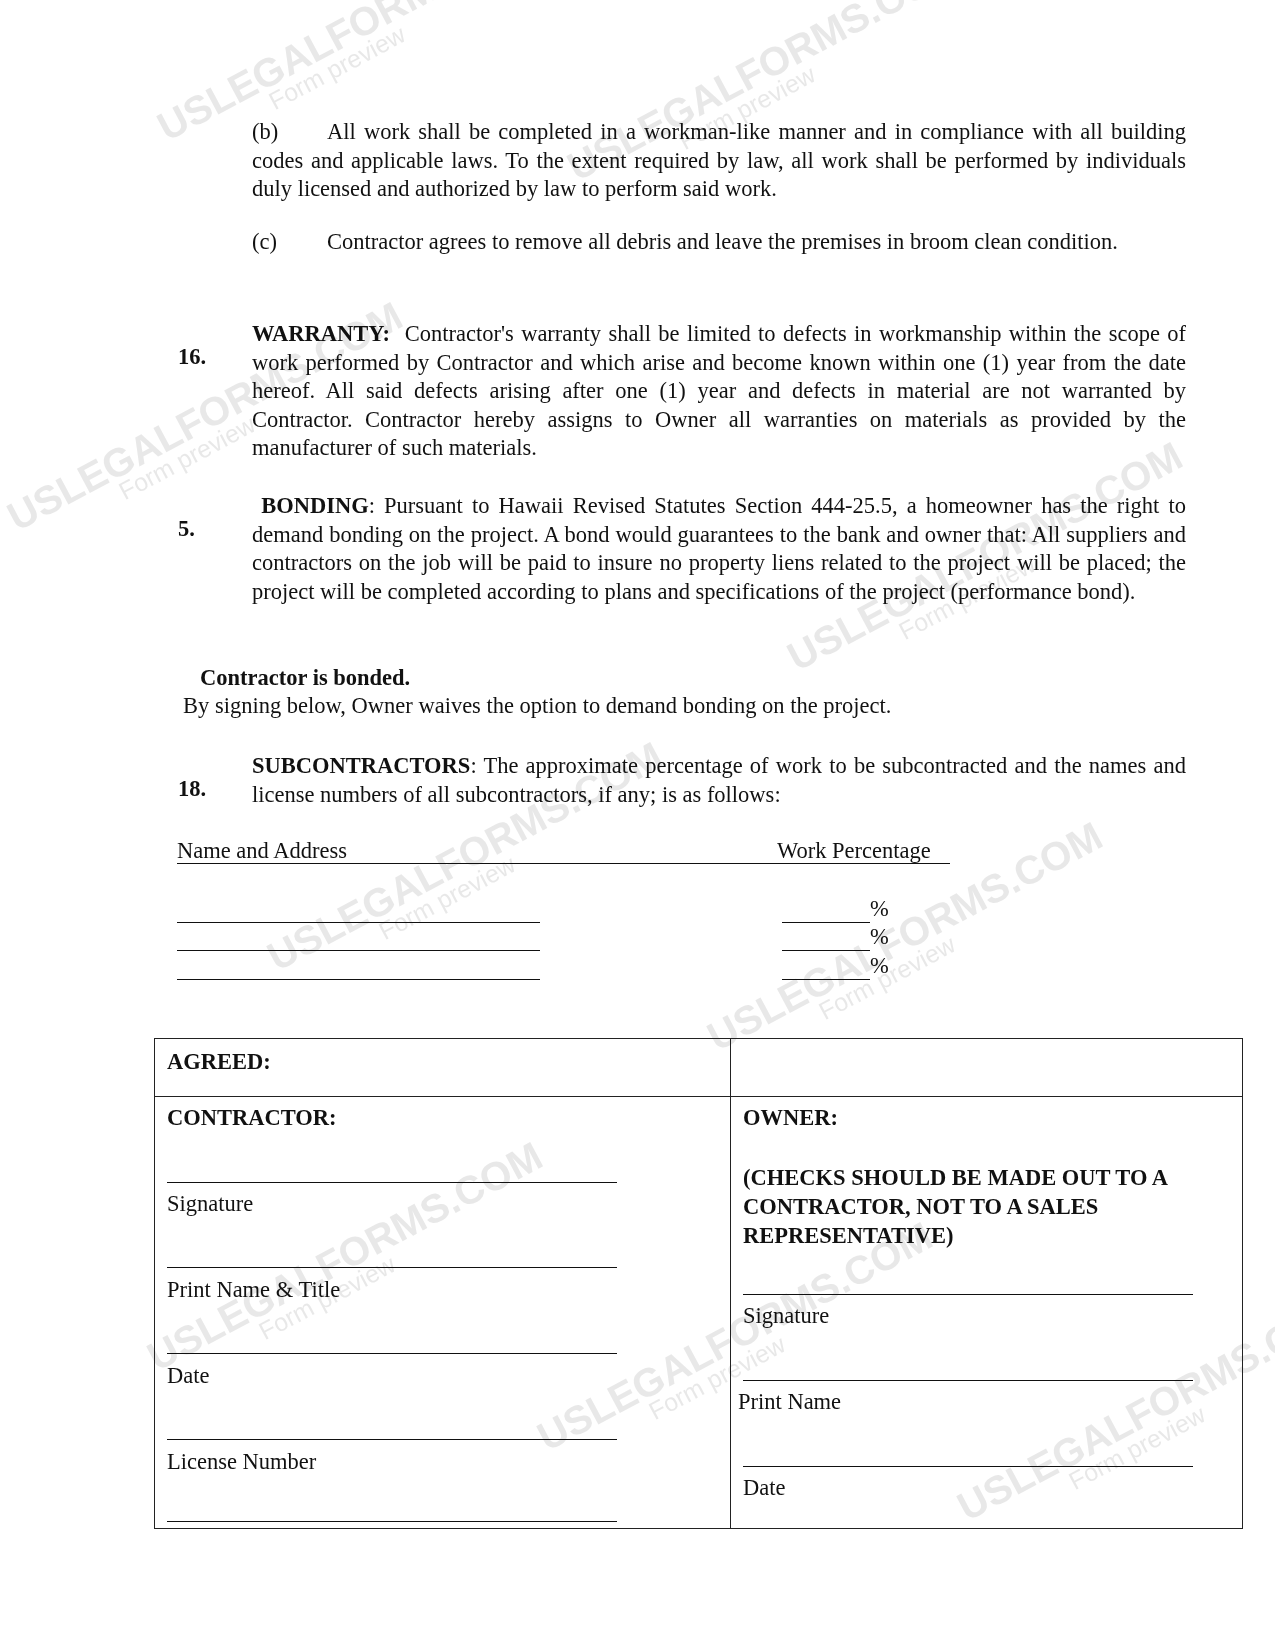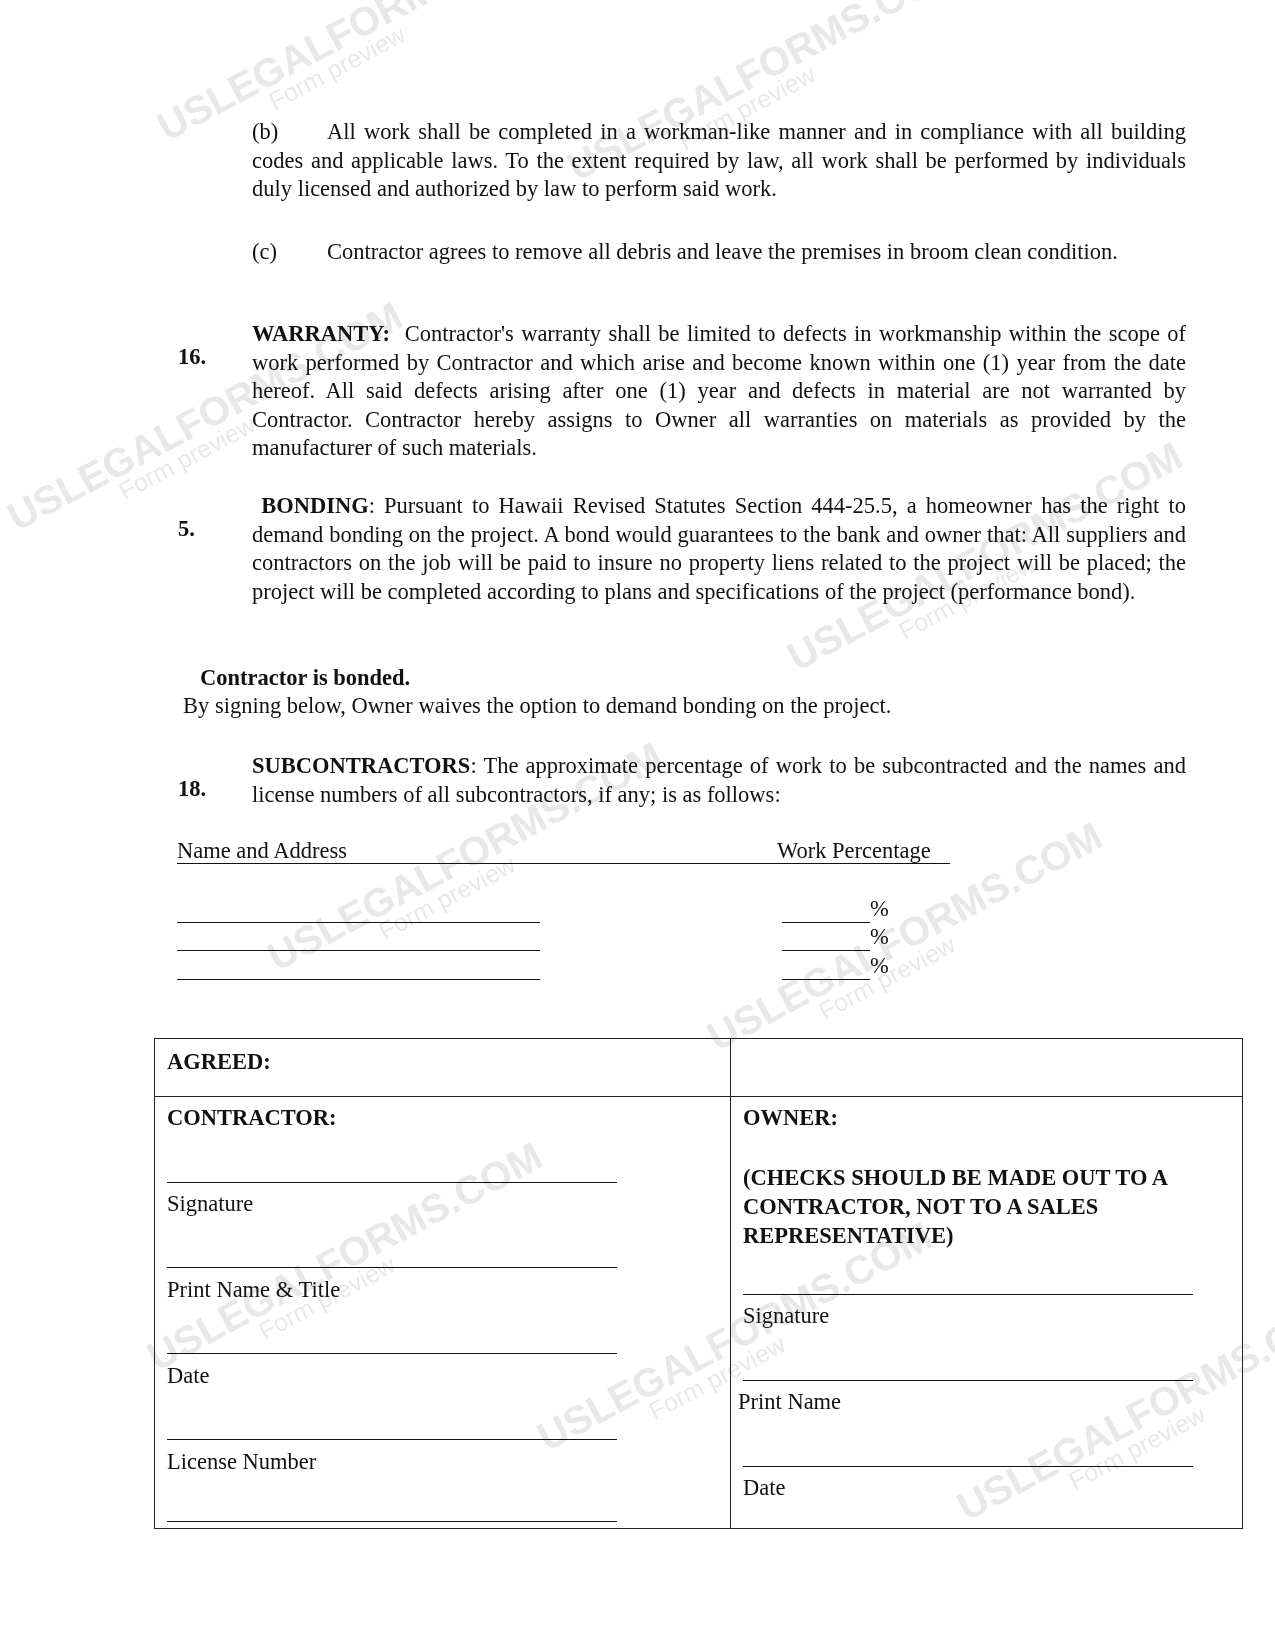--- a/index.html
+++ b/index.html
@@ -33,21 +33,21 @@
   <div class="wm" style="left:260px;top:940px;font-size:40px;"><span>USLEGALFORMS.COM</span><span class="sub">Form preview</span></div>
   <div class="wm" style="left:700px;top:1020px;font-size:40px;"><span>USLEGALFORMS.COM</span><span class="sub">Form preview</span></div>
   <div class="wm" style="left:140px;top:1340px;font-size:40px;"><span>USLEGALFORMS.COM</span><span class="sub">Form preview</span></div>
   <div class="wm" style="left:530px;top:1420px;font-size:40px;"><span>USLEGALFORMS.COM</span><span class="sub">Form preview</span></div>
   <div class="wm" style="left:950px;top:1490px;font-size:40px;"><span>USLEGALFORMS.COM</span><span class="sub">Form preview</span></div>
 
   <div class="para last-left" style="left:252px;top:118px;width:934px;text-indent:0;">
     <span style="display:inline-block;width:75px;">(b)</span><span>All work shall be completed in a workman-like manner and in compliance with all building codes and applicable laws. To the extent required by law, all work shall be performed by individuals duly licensed and authorized by law to perform said work.</span>
   </div>
 
-  <div class="para last-left" style="left:252px;top:238px;width:934px;">
+  <div class="para last-left" style="left:252px;top:228px;width:934px;">
     <span style="display:inline-block;width:75px;">(c)</span><span>Contractor agrees to remove all debris and leave the premises in broom clean condition.</span>
   </div>
 
   <div class="num" style="left:178px;top:320px;">16.</div>
   <div class="para last-left" style="left:252px;top:320px;width:934px;">
     <span class="bold">WARRANTY:</span>&nbsp;&nbsp;<span>Contractor's warranty shall be limited to defects in workmanship within the scope of work performed by Contractor and which arise and become known within one (1) year from the date hereof.  All said defects arising after one (1) year and defects in material are not warranted by Contractor.  Contractor hereby assigns to Owner all warranties on materials as provided by the manufacturer of such materials.</span>
   </div>
 
   <div class="num" style="left:178px;top:492px;">5.</div>
   <div class="para last-left" style="left:252px;top:492px;width:934px;">

